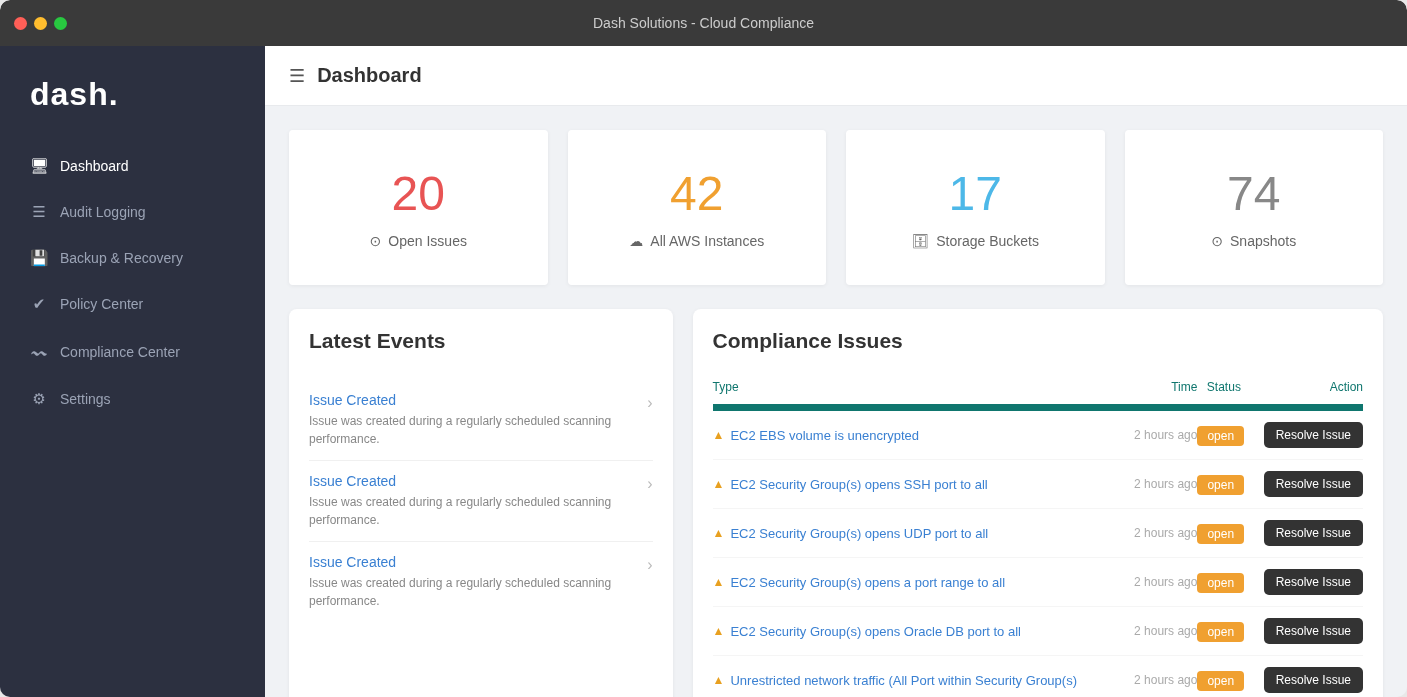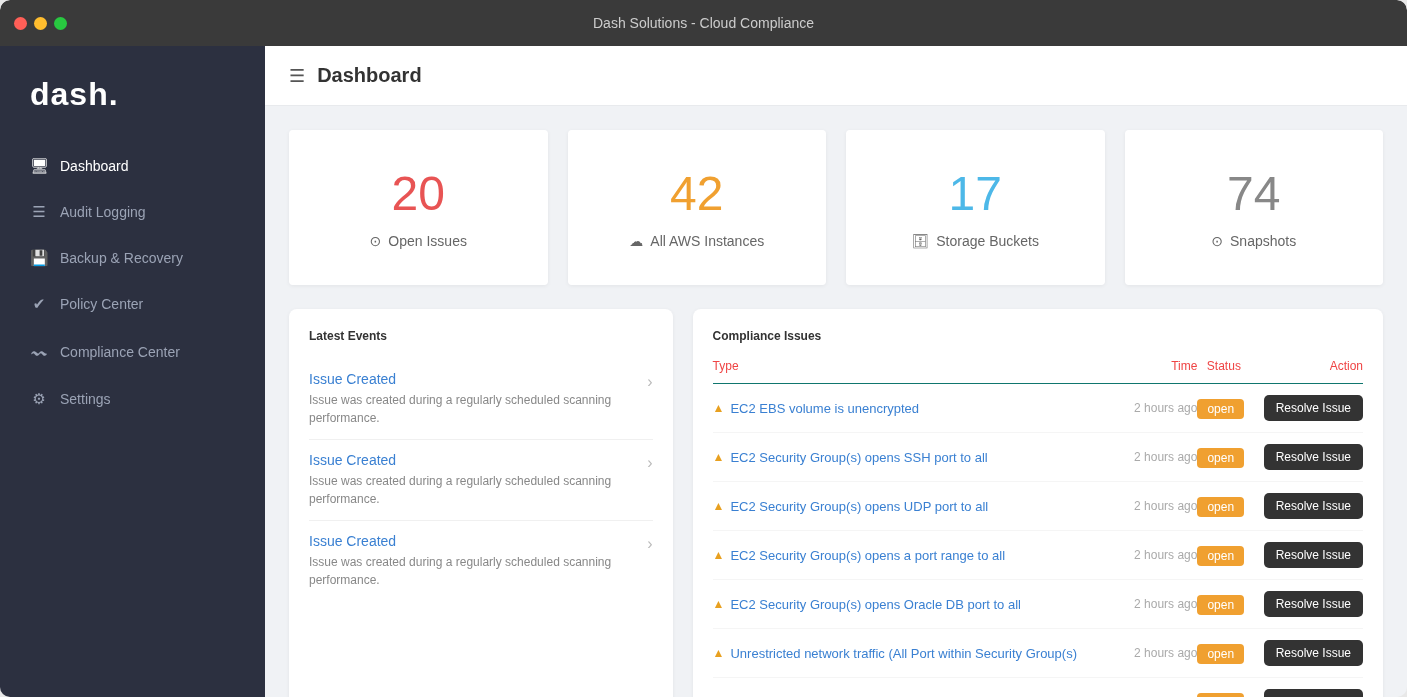--- a/index.html
+++ b/index.html
@@ -123,32 +123,32 @@
     .bottom-row { display: grid; grid-template-columns: 1fr 1.8fr; gap: 20px; }
 
     
     .events-card, .issues-card {
       background: white;
       border-radius: 8px;
       padding: 20px;
       box-shadow: 0 1px 4px rgba(0,0,0,0.06);
       overflow: hidden;
     }
-    .card-title { font-size: 12px; font-weight: 600; color: #333; margin-bottom: 16px; }
+    .card-title { font-size: 21px; font-weight: 600; color: #333; margin-bottom: 27px; }
 
     .event-item { padding: 12px 0; border-bottom: 1px solid #f0f0f0; display: flex; align-items: flex-start; justify-content: space-between; }
     .event-item:last-child { border-bottom: none; }
     .event-content { flex: 1; }
     .event-title { color: #3a80d2; font-size: 14px; font-weight: 500; margin-bottom: 4px; cursor: pointer; }
     .event-desc { color: #888; font-size: 12px; line-height: 1.5; }
     .event-arrow { color: #bbb; font-size: 16px; padding-left: 10px; padding-top: 2px; }
 
     
     .issues-table { width: 100%; border-collapse: collapse; }
-    .issues-table th { text-align: left; font-size: 12px; color: #ef4444; font-weight: 500; padding: 0 0 10px 0; border-bottom: 1px solid #0f766e; }
+    .issues-table th { text-align: left; font-size: 12px; color: #0f766e; font-weight: 500; padding: 0 0 10px 0; border-bottom: 7px solid #0f766e; }
     .issues-table th:nth-child(2) { text-align: right; }
     .issues-table th:nth-child(3) { text-align: center; }
     .issues-table th:nth-child(4) { text-align: right; }
     .issues-table td { padding: 11px 0; border-bottom: 1px solid #f5f5f5; font-size: 13px; vertical-align: middle; }
     .issues-table td:nth-child(2) { text-align: right; color: #aaa; font-size: 12px; }
     .issues-table td:nth-child(3) { text-align: left; }
     .issues-table td:nth-child(4) { text-align: right; }
 
     .issue-link { color: #3a80d2; cursor: pointer; display: flex; align-items: center; gap: 6px; }
     .warn-icon { color: #e8a020; font-size: 12px; }

